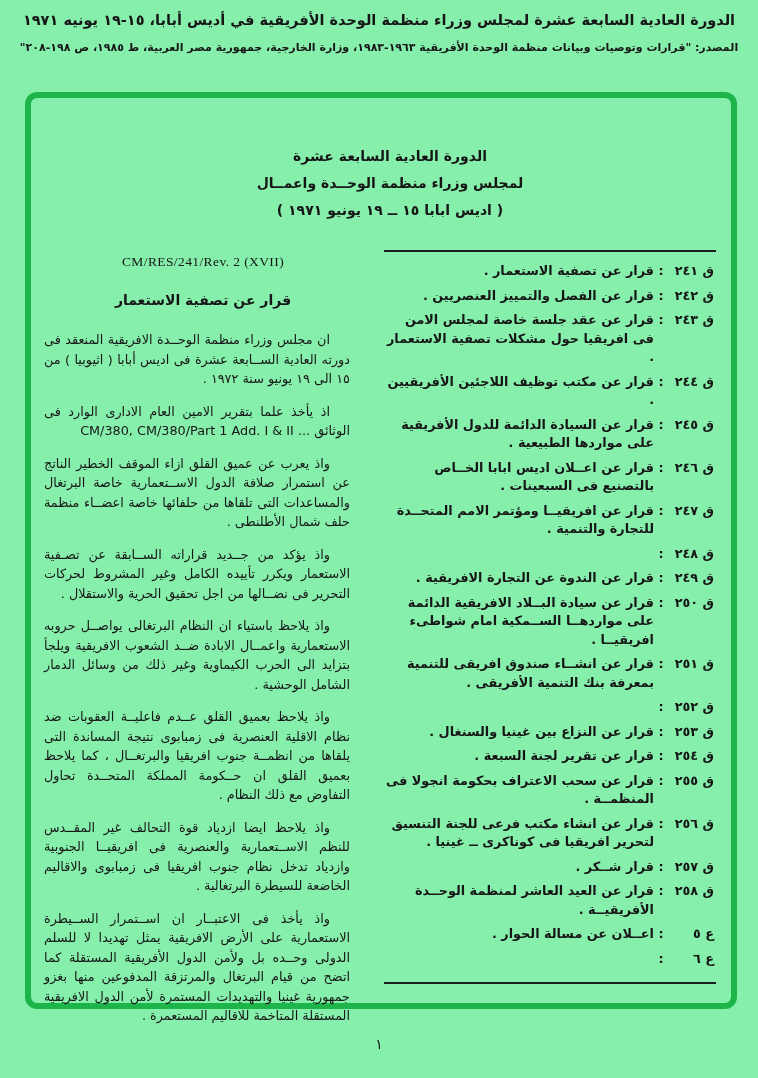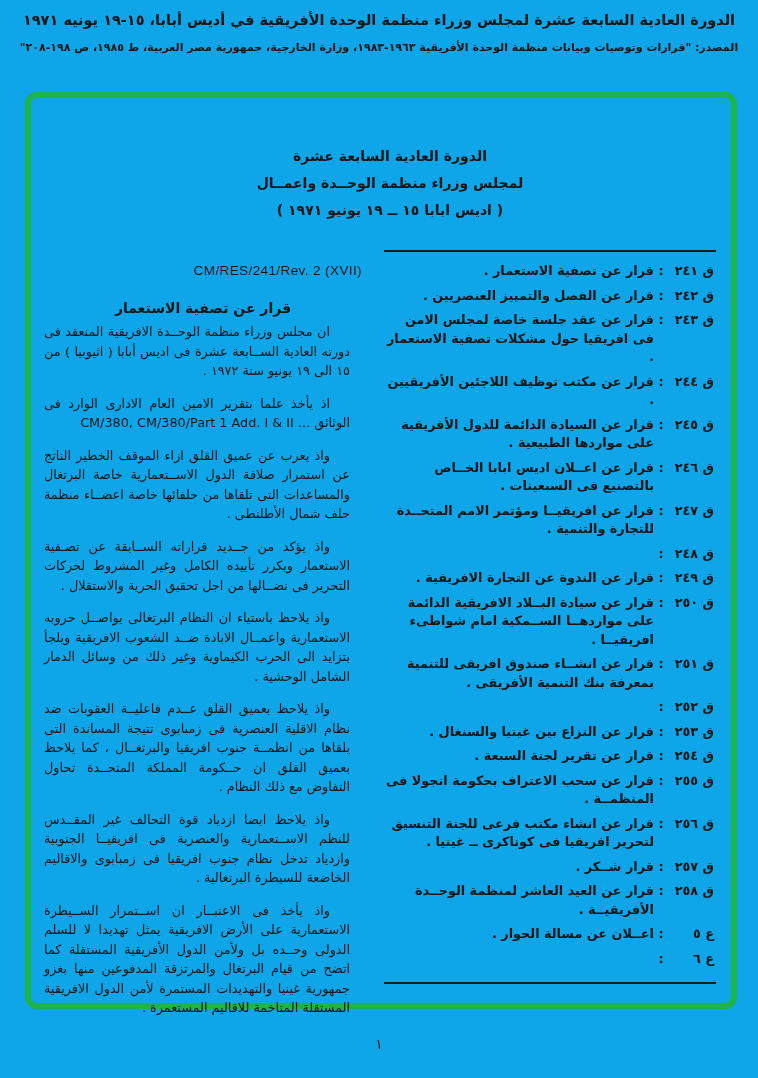--- a/index.html
+++ b/index.html
@@ -1,17 +1,17 @@
 <!DOCTYPE html>
 <html lang="ar"><head>
 <meta charset="utf-8">
 <style>
   html,body { margin:0; padding:0; background:#ffffff; }
   .page {
-    position:relative; width:758px; height:1078px; background:#0ea5e9;
+    position:relative; width:758px; height:1078px; background:#86efac;
     font-family:"DejaVu Sans", sans-serif; color:#161616; overflow:hidden;
   }
   
   .hdr-line1 {
     position:absolute; top:12px; left:0; right:0;
     direction:rtl; text-align:center;
     font-size:14.5px; font-weight:bold; letter-spacing:0;
   }
   .hdr-line2 {
     position:absolute; top:41px; left:0; right:0;
@@ -29,26 +29,26 @@
     position:absolute; top:143px; left:60px; width:660px;
     direction:rtl; text-align:center;
     font-size:14px; font-weight:bold; line-height:27px;
   }
   
   .columns { position:absolute; top:248px; left:44px; width:672px; height:762px; }
   .left-col  { position:absolute; left:0; top:6px; width:318px; }
   .right-col { position:absolute; right:0; top:2px; width:332px; }
 
   .doc-ref {
-    font-family:Liberation Sans, sans-serif; font-size:13.5px; letter-spacing:0.4px;
-    direction:ltr; text-align:right; white-space:nowrap;margin-top:9px;
+    font-family:Liberation Serif, serif; font-size:13.5px; letter-spacing:0.4px;
+    direction:ltr; text-align:center; white-space:nowrap;
   }
   .res-heading {
     direction:rtl; text-align:center; font-weight:bold; font-size:14px;
-    margin:22px 0 6px 0;
+    margin:22px 0 22px 0;
   }
   .res-par {
     direction:rtl; text-align:justify; font-size:12.8px; line-height:19.5px;
     margin:0 12px 13px 0; text-indent:20px;
   }
   
   .index-list {
     direction:rtl;
     border-top:2px solid #1b1b1b; border-bottom:2px solid #1b1b1b;
     padding:10px 2px 12px 2px;

